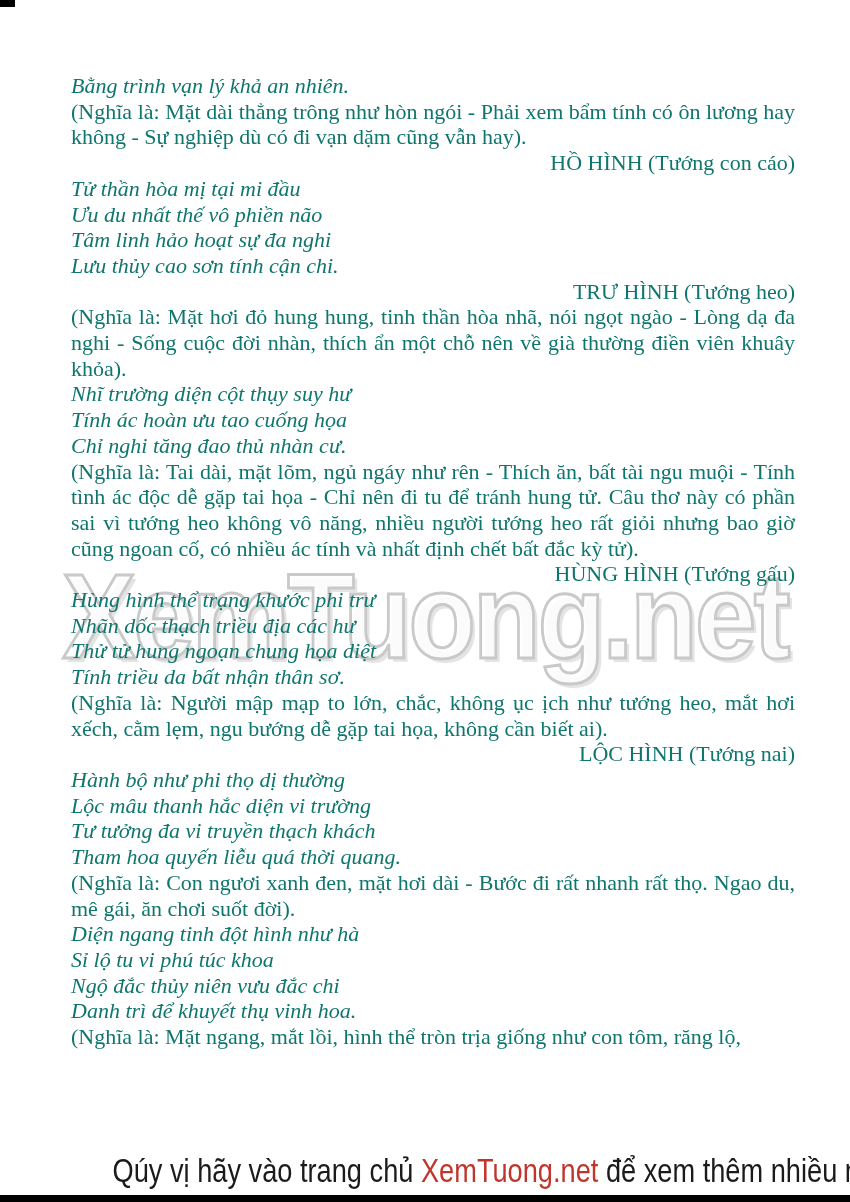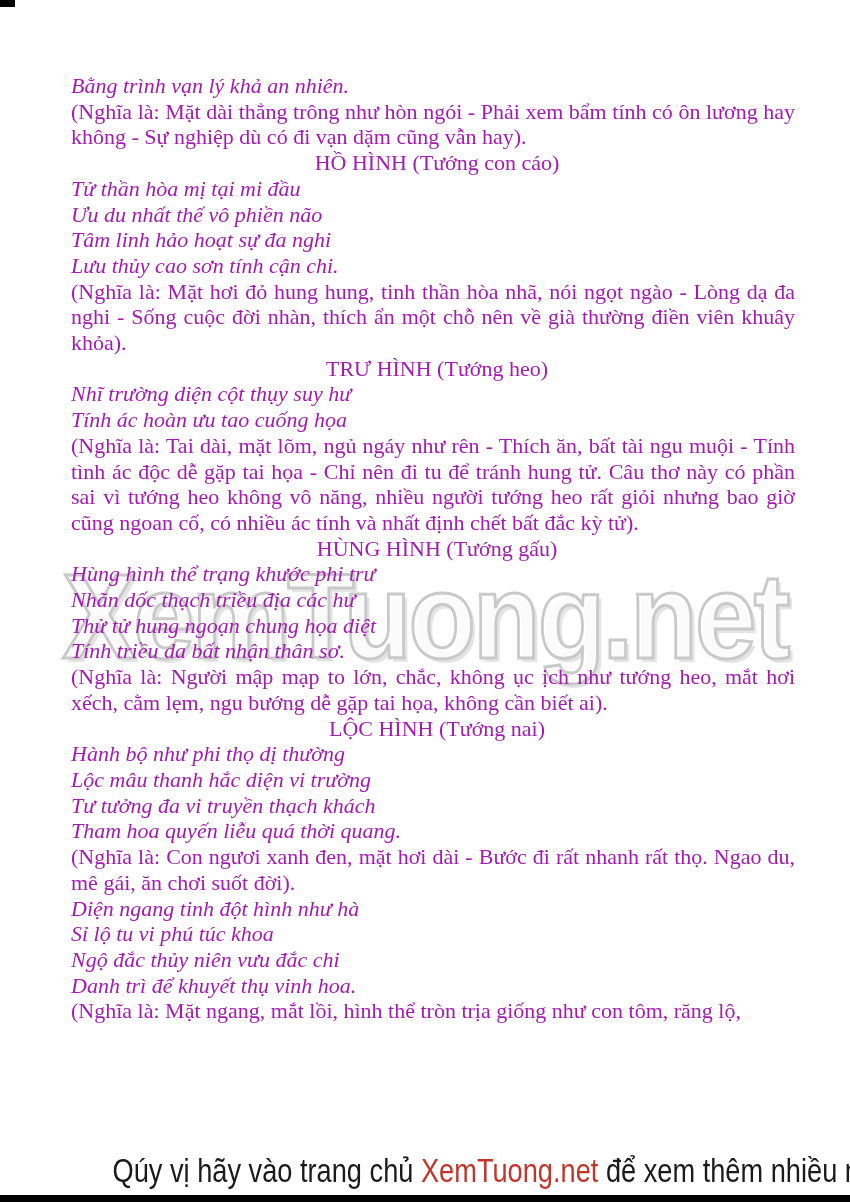--- a/index.html
+++ b/index.html
@@ -35,26 +35,26 @@
     text-shadow: 4px 4px 0 rgba(205,205,205,0.55);
   }
   .content {
     position: absolute;
     left: 71px;
     top: 73px;
     width: 724px;
     z-index: 1;
     font-size: 22px;
     line-height: 25.7px;
-    color: #a21caf;
+    color: #0f766e;
   }
   .line { margin: 0; padding: 0; }
   .line.body { text-align: justify; }
   .line.verse { font-style: italic; }
-  .line.heading { text-align: center; margin-left: 8px; }
+  .line.heading { text-align: right; margin-left: 8px; }
   .footer {
     position: absolute;
     left: 0; right: 0;
     top: 1150px;
     text-align: center;
     z-index: 1;
   }
   .footer-inner {
     display: inline-block;
     transform: scaleX(0.8);
@@ -81,24 +81,25 @@
   <div class="watermark" style="-webkit-text-stroke: 3px rgb(201, 201, 201);">XemTuong.net</div>
 
   <main class="content" id="content">
       <p class="line verse">Bằng trình vạn lý khả an nhiên.</p>
       <p class="line body">(Nghĩa là: Mặt dài thẳng trông như hòn ngói - Phải xem bẩm tính có ôn lương hay không - Sự nghiệp dù có đi vạn dặm cũng vẫn hay).</p>
       <p class="line heading">HỒ HÌNH (Tướng con cáo)</p>
       <p class="line verse">Tử thần hòa mị tại mi đầu</p>
       <p class="line verse">Ưu du nhất thế vô phiền não</p>
       <p class="line verse">Tâm linh hảo hoạt sự đa nghi</p>
       <p class="line verse">Lưu thủy cao sơn tính cận chi.</p>
+      <p class="line heading">TRƯ HÌNH (Tướng heo)</p>
       <p class="line body">(Nghĩa là: Mặt hơi đỏ hung hung, tinh thần hòa nhã, nói ngọt ngào - Lòng dạ đa nghi - Sống cuộc đời nhàn, thích ẩn một chỗ nên về già thường điền viên khuây khỏa).</p>
-      <p class="line heading">TRƯ HÌNH (Tướng heo)</p>
       <p class="line verse">Nhĩ trường diện cột thụy suy hư</p>
       <p class="line verse">Tính ác hoàn ưu tao cuống họa</p>
+      <p class="line verse">Chỉ nghi tăng đao thủ nhàn cư.</p>
       <p class="line body">(Nghĩa là: Tai dài, mặt lõm, ngủ ngáy như rên - Thích ăn, bất tài ngu muội - Tính tình ác độc dễ gặp tai họa - Chỉ nên đi tu để tránh hung tử. Câu thơ này có phần sai vì tướng heo không vô năng, nhiều người tướng heo rất giỏi nhưng bao giờ cũng ngoan cố, có nhiều ác tính và nhất định chết bất đắc kỳ tử).</p>
       <p class="line heading">HÙNG HÌNH (Tướng gấu)</p>
       <p class="line verse">Hùng hình thể trạng khước phi trư</p>
       <p class="line verse">Nhãn dốc thạch triều địa các hư</p>
       <p class="line verse">Thử tử hung ngoạn chung họa diệt</p>
       <p class="line verse">Tính triều da bất nhận thân sơ.</p>
       <p class="line body">(Nghĩa là: Người mập mạp to lớn, chắc, không ục ịch như tướng heo, mắt hơi xếch, cằm lẹm, ngu bướng dễ gặp tai họa, không cần biết ai).</p>
       <p class="line heading">LỘC HÌNH (Tướng nai)</p>
       <p class="line verse">Hành bộ như phi thọ dị thường</p>
       <p class="line verse">Lộc mâu thanh hắc diện vi trường</p>

